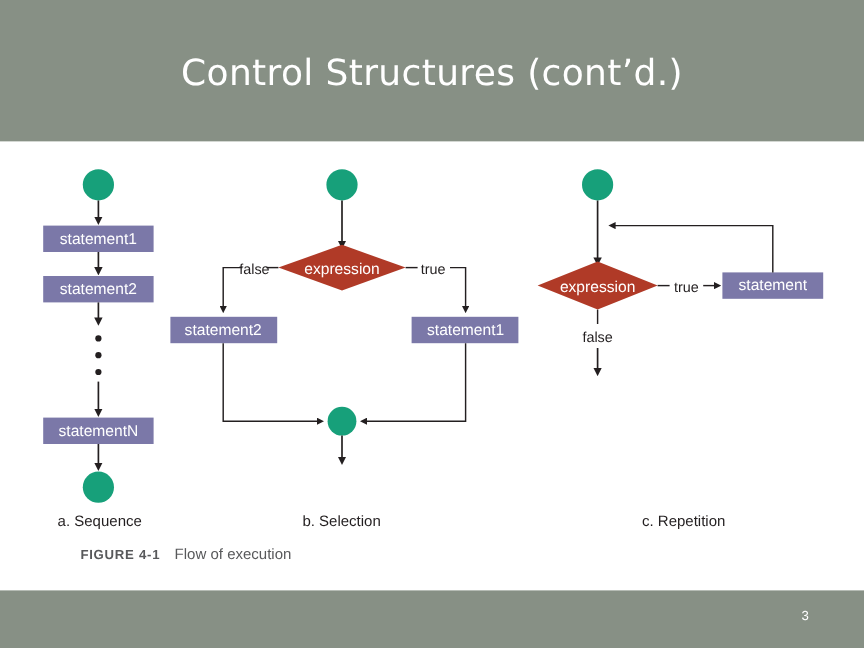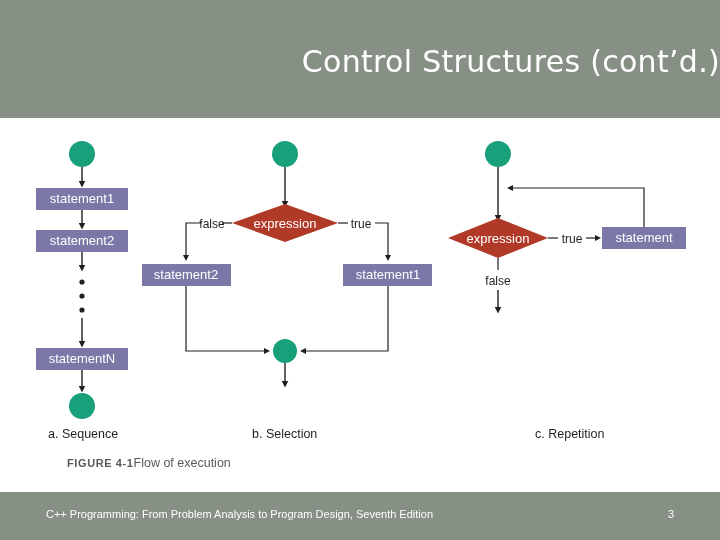--- a/index.html
+++ b/index.html
@@ -27,21 +27,21 @@
     left: 0; top: 0;
     width: 720px;
     height: 118px;
     background: #879085;
   }
   #slide-title {
     position: absolute;
     left: 0;
     top: 44px;
     width: 720px;
-    text-align: right;
+    text-align: center;
     color: #ffffff;
     font-size: 30px;
     font-weight: normal;
     letter-spacing: 0.3px;
     font-family: "DejaVu Sans", sans-serif;
     white-space: nowrap;
   }
   
   #footer-banner {
     position: absolute;
@@ -101,20 +101,21 @@
     font-size: 11px;
     font-weight: bold;
     letter-spacing: 0.6px;
     font-family: "Liberation Sans", sans-serif;
     padding-left: 27px;
   }
   #figure-caption-title {
     color: #58595b;
     font-size: 12.5px;
     font-weight: normal;
+    margin-left: 12px;
     font-family: "Liberation Sans", sans-serif;
   }
 </style>
 </head>
 <body>
 
 <div id="slide">
 
   <div id="header-banner"></div>
   <div id="slide-title">Control Structures (cont’d.)</div>
@@ -211,16 +212,15 @@
         <text x="535" y="320" class="panel-caption" fill="#231f20" font-size="12.5">c. Repetition</text>
       </g>
     </svg>
   </div>
 
   <div id="figure-caption">
     <span id="figure-caption-number">FIGURE 4-1</span><span id="figure-caption-title">Flow of execution</span>
   </div>
 
   <div id="footer-banner"></div>
-  <div id="footer-text">C++ Programming: From Problem Analysis to Program Design, Seventh Edition</div>
   <div id="footer-page-number">3</div>
 
 </div>
 
 </body></html>

